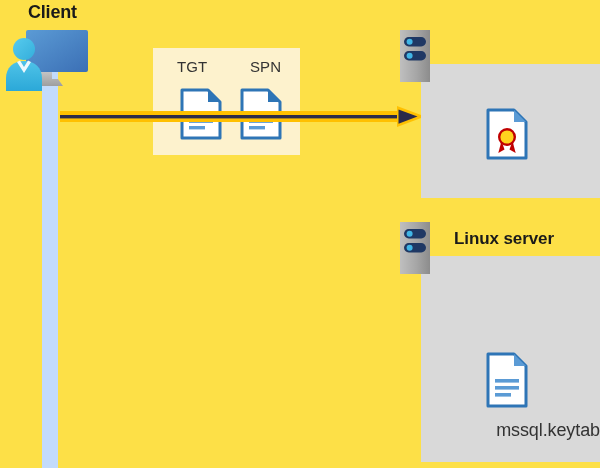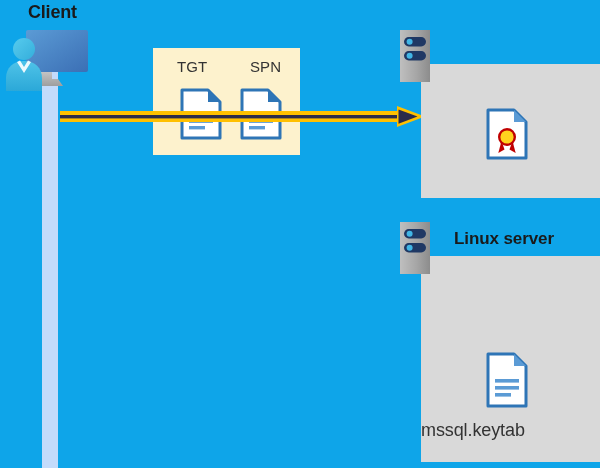--- a/index.html
+++ b/index.html
@@ -8,21 +8,21 @@
     background: #ffffff;
   }
   body {
     font-family: "Liberation Sans", sans-serif;
     -webkit-font-smoothing: antialiased;
   }
   #canvas {
     position: relative;
     width: 600px;
     height: 468px;
-    background: #0ea5e9;
+    background: #fde047;
     overflow: hidden;
   }
 
   
   .abs { position: absolute; }
 
   
   .lifeline {
     left: 42px;
     top: 60px;
@@ -108,21 +108,21 @@
 
   
   .cert-icon { left: 486px; top: 108px; }
   .sql-icon  { left: 484px; top: 278px; }
   .keytab-icon { left: 486px; top: 352px; }
 
   .keytab-label {
     left: 421px;
     top: 420px;
     width: 179px;
-    text-align: left;
+    text-align: right;
     font-size: 18px;
     color: #333333;
     letter-spacing: -0.1px;
   }
 </style>
 </head>
 <body>
 
 <div id="canvas">
 

